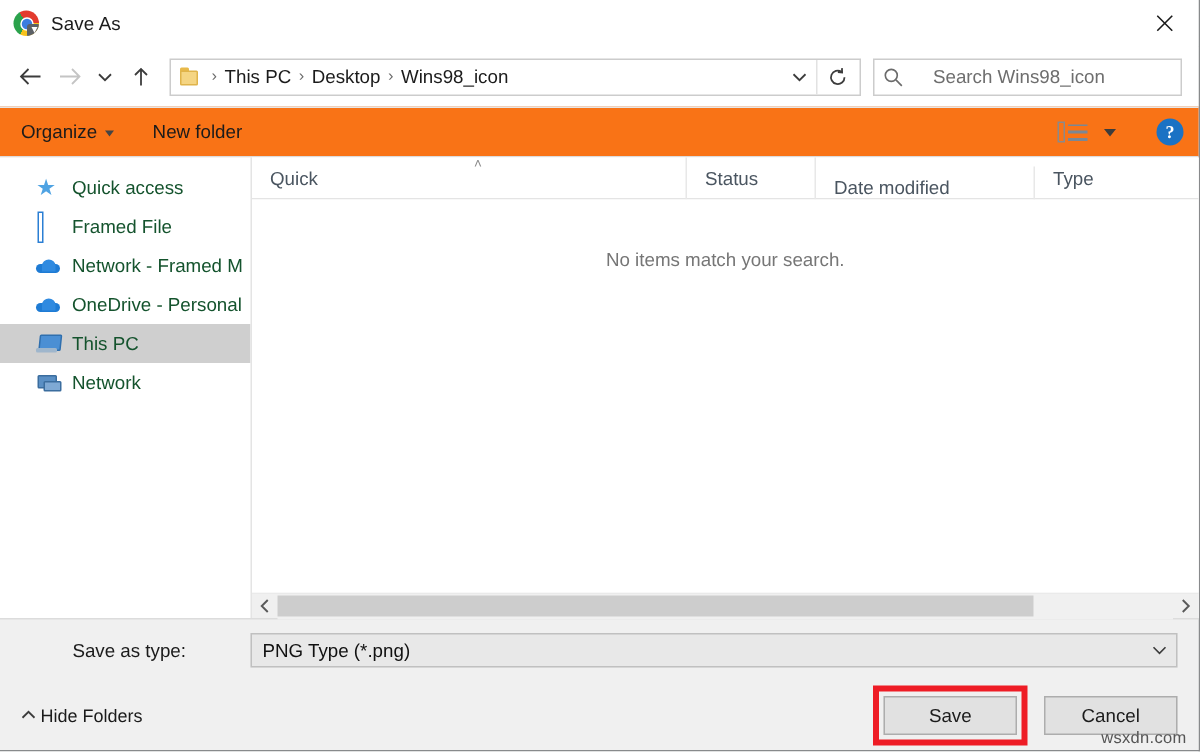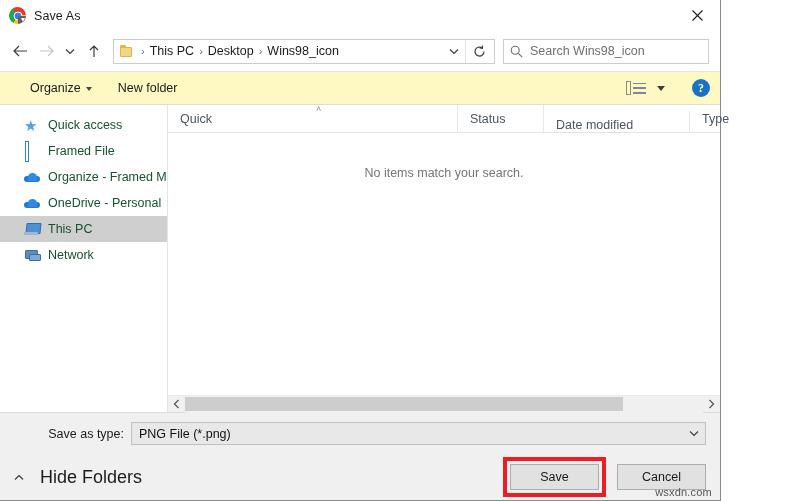--- a/index.html
+++ b/index.html
@@ -5,21 +5,21 @@
   * { box-sizing: border-box; }
   html, body {
     margin: 0; padding: 0;
     width: 800px; height: 501px;
     overflow: hidden;
     background: #ffffff;
     font-family: "Liberation Sans", sans-serif;
   }
   .window {
     position: relative;
-    width: 721px; height: 501px;
+    width: 800px; height: 501px;
     background: #ffffff;
     border: 1px solid #888a8c;
     border-top: none;
     border-left: none;
     display: flex;
     flex-direction: column;
   }
 
   
   .titlebar {
@@ -176,34 +176,34 @@
     border: 1px solid #cccccc;
     background: #ffffff;
     display: flex;
     align-items: center;
     padding: 0 6px;
   }
   .search-ico { color: #6b6b6b; flex: 0 0 auto; display:flex; }
   .search-ph {
     font-size: 12.5px;
     color: #6e6e6e;
-    margin-left: 7px;
+    margin-left: 20px;
     white-space: nowrap;
   }
 
   
   .cmdbar {
     height: 34px;
     flex: 0 0 34px;
     display: flex;
     align-items: center;
-    background: #fef9c3;
+    background: #f97316;
     border-top: 1px solid #e6e6e6;
     border-bottom: 1px solid #dcdcdc;
-    padding: 0 10px 0 30px;
+    padding: 0 10px 0 14px;
   }
   .cmd {
     font-size: 12.5px;
     color: #1b1b1b;
     display: flex;
     align-items: center;
     gap: 5px;
     margin-right: 26px;
     white-space: nowrap;
   }
@@ -451,21 +451,21 @@
     background: #f0f0f0;
     border-top: 1px solid #dcdcdc;
     padding: 9px 14px 9px 0;
   }
   .frow {
     display: flex;
     align-items: center;
     height: 23px;
     margin-bottom: 7px;
   }
-  .frow:last-child { margin-bottom: 0; }
+  .frow:last-child { margin-bottom: 0; gap: 36px; }
   .flabel {
     width: 131px;
     flex: 0 0 131px;
     text-align: right;
     padding-right: 7px;
     font-size: 12.5px;
     color: #1b1b1b;
   }
   .combo {
     flex: 1 1 auto;
@@ -500,22 +500,22 @@
     height: 46px;
     background: #f0f0f0;
     display: flex;
     align-items: center;
     padding: 0 14px 0 14px;
     position: relative;
   }
   .hidefolders {
     display: flex;
     align-items: center;
-    gap: 16px;
-    font-size: 18px;
+    gap: 3px;
+    font-size: 12px;
     color: #1b1b1b;
   }
   .hidefolders .chev { font-size: 10px; color: #3c3c3c; }
   .footer-spacer { flex: 1 1 auto; }
   .btn {
     width: 89px;
     height: 26px;
     border: 1px solid #adadad;
     background: #e1e1e1;
     font-size: 12.5px;
@@ -655,21 +655,21 @@
         <span class="side-label">Quick access</span>
       </div>
       <div class="side-item">
         <span class="side-ico"><span class="ico-building"></span></span>
         <span class="side-label">Framed File</span>
       </div>
       <div class="side-item">
         <span class="side-ico">
             <span class="ico-cloud"></span>
           </span>
-        <span class="side-label">Organize - Framed M</span>
+        <span class="side-label">Network - Framed M</span>
       </div>
       <div class="side-item">
         <span class="side-ico">
             <span class="ico-cloud"></span>
           </span>
         <span class="side-label">OneDrive - Personal</span>
       </div>
       <div class="side-item selected">
         <span class="side-ico">
             <span class="ico-pc"></span>
@@ -718,21 +718,21 @@
           </svg>
         </div>
       </div>
     </div>
   </div>
 
   <div class="form">
     <div class="frow">
       <div class="flabel">Save as type:</div>
       <div class="combo gray">
-        <span class="combo-val">PNG File (*.png)</span>
+        <span class="combo-val">PNG Type (*.png)</span>
         <span class="combo-chev">
           <svg width="10" height="7" viewBox="0 0 10 7">
             <path d="M1 1.5 L5 5.5 L9 1.5" stroke="#3c3c3c" stroke-width="1.1" fill="none"></path>
           </svg>
         </span>
       </div>
     </div>
   </div>
 
   <div class="footer">

